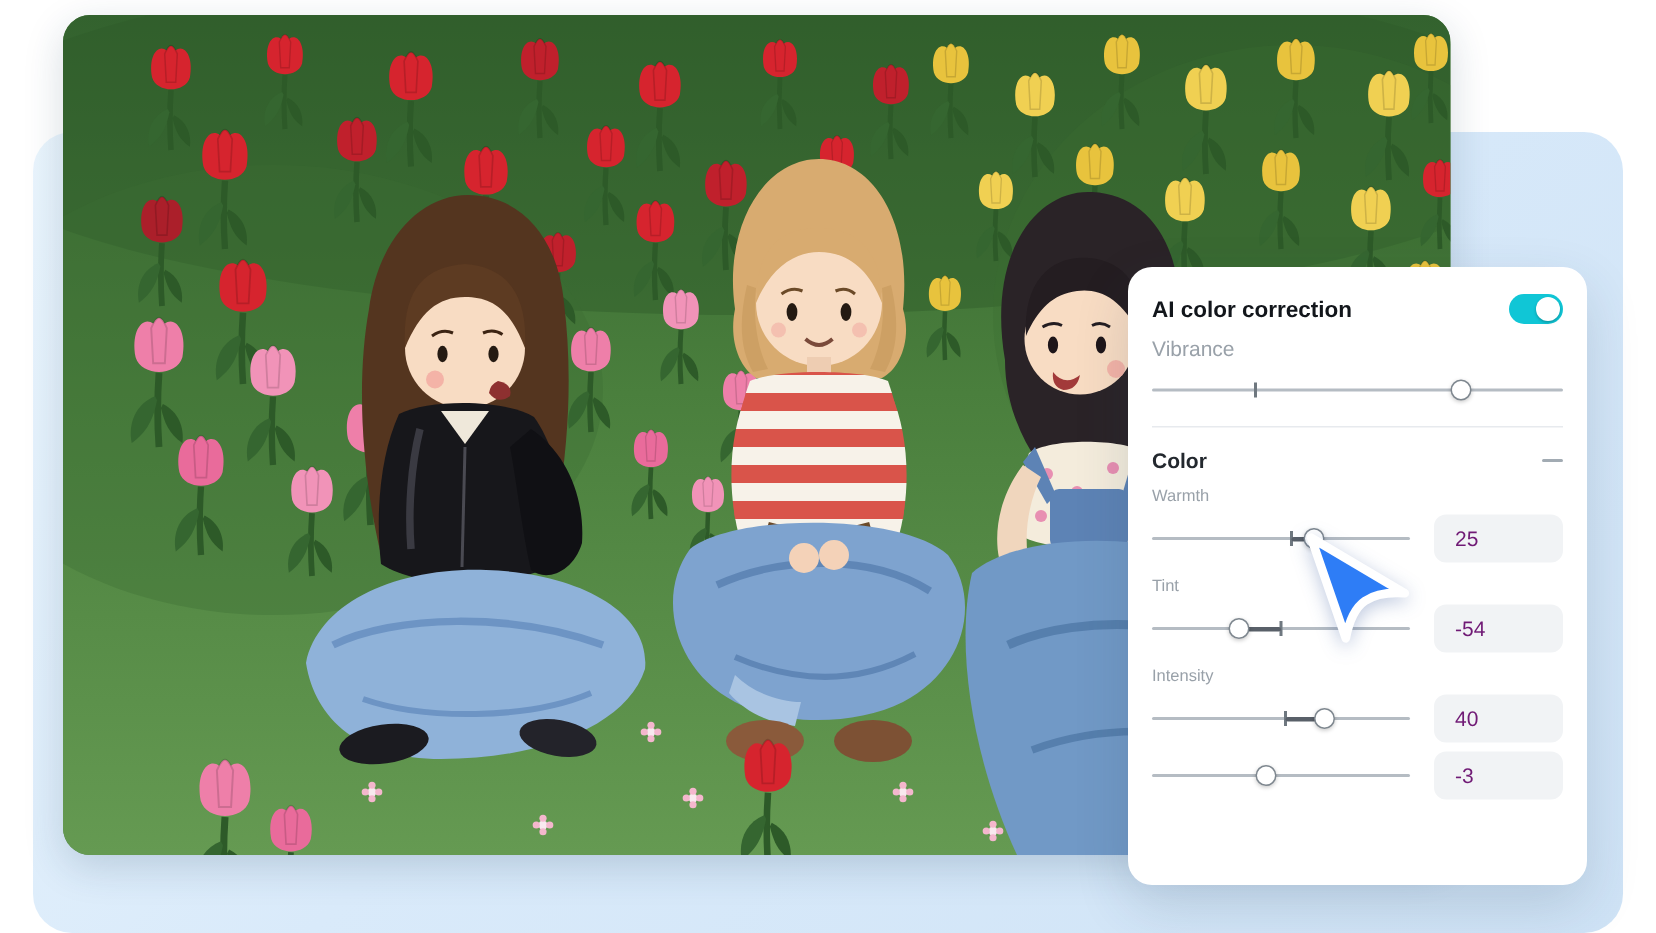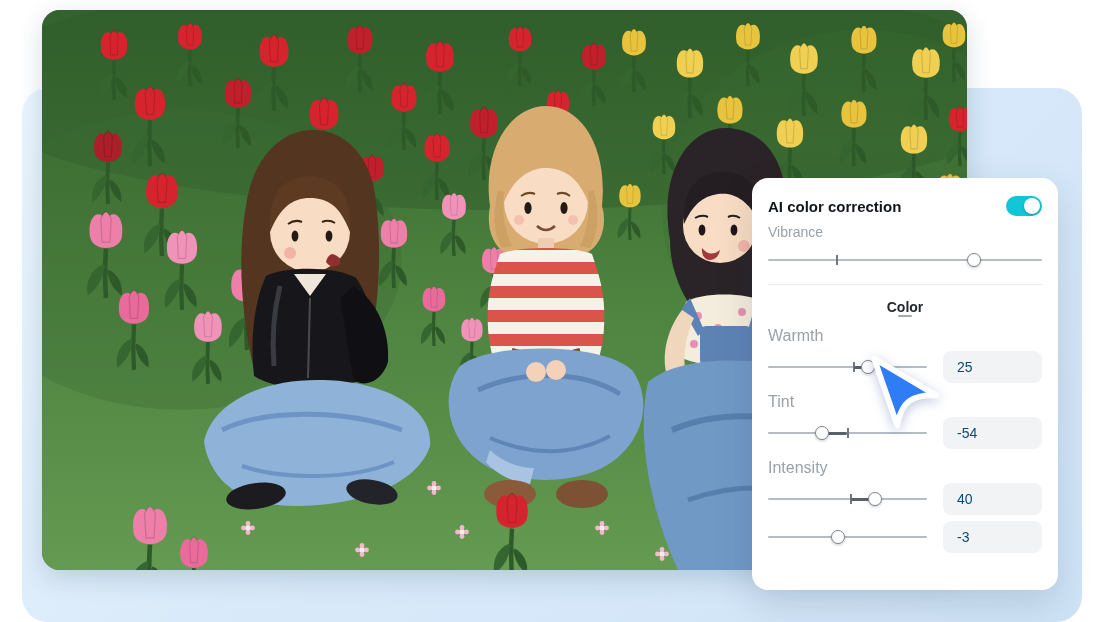--- a/index.html
+++ b/index.html
@@ -29,28 +29,28 @@
   .slider{position:relative;height:16px;margin-top:12px;}
   .slider .track{position:absolute;left:0;right:0;top:7px;height:2px;background:#b5bcc3;border-radius:1px;}
   .slider .tick{position:absolute;top:3px;width:2px;height:10px;background:#6f7880;transform:translateX(-1px);}
   .slider .fill{position:absolute;top:6.5px;height:3px;background:#596069;border-radius:2px;}
   .slider .handle{
     position:absolute;top:1px;width:14px;height:14px;border-radius:50%;background:#ffffff;
     border:1.5px solid #7e878f;box-sizing:border-box;transform:translateX(-7px);
     box-shadow:0 1px 3px rgba(0,0,0,.22);
   }
   .divider{height:1px;background:#e7eaee;margin:16px 0 14px;}
-  .color-head{display:flex;justify-content:space-between;align-items:center;flex-direction:column;}
+  .color-head{display:flex;justify-content:space-between;align-items:center;}
   .color-title{font-size:14px;font-weight:600;color:#23282e;}
   .minus{width:14px;height:2px;background:#a2abb3;border-radius:1px;cursor:pointer;}
-  .ctl-label{margin-top:10px;font-size:16px;color:#99a1a9;}
+  .ctl-label{margin-top:10px;font-size:11px;color:#99a1a9;}
   .ctl-row{display:flex;align-items:center;gap:16px;margin-top:6px;}
   .ctl-row .slider{flex:1;margin-top:0;}
   .value-box{
-    width:99px;height:32px;border-radius:8px;background:#f1f3f5;font-size:14px;color:#0c4a6e;
+    width:86px;height:32px;border-radius:8px;background:#f1f3f5;font-size:14px;color:#701a75;
     line-height:32px;padding-left:14px;box-sizing:border-box;flex:none;
   }
   .cursor{
     position:absolute;left:866px;top:352px;width:74px;height:80px;z-index:5;
     filter:drop-shadow(0 3px 6px rgba(20,60,140,.28));
   }
 </style>
 </head>
 <body>
 

